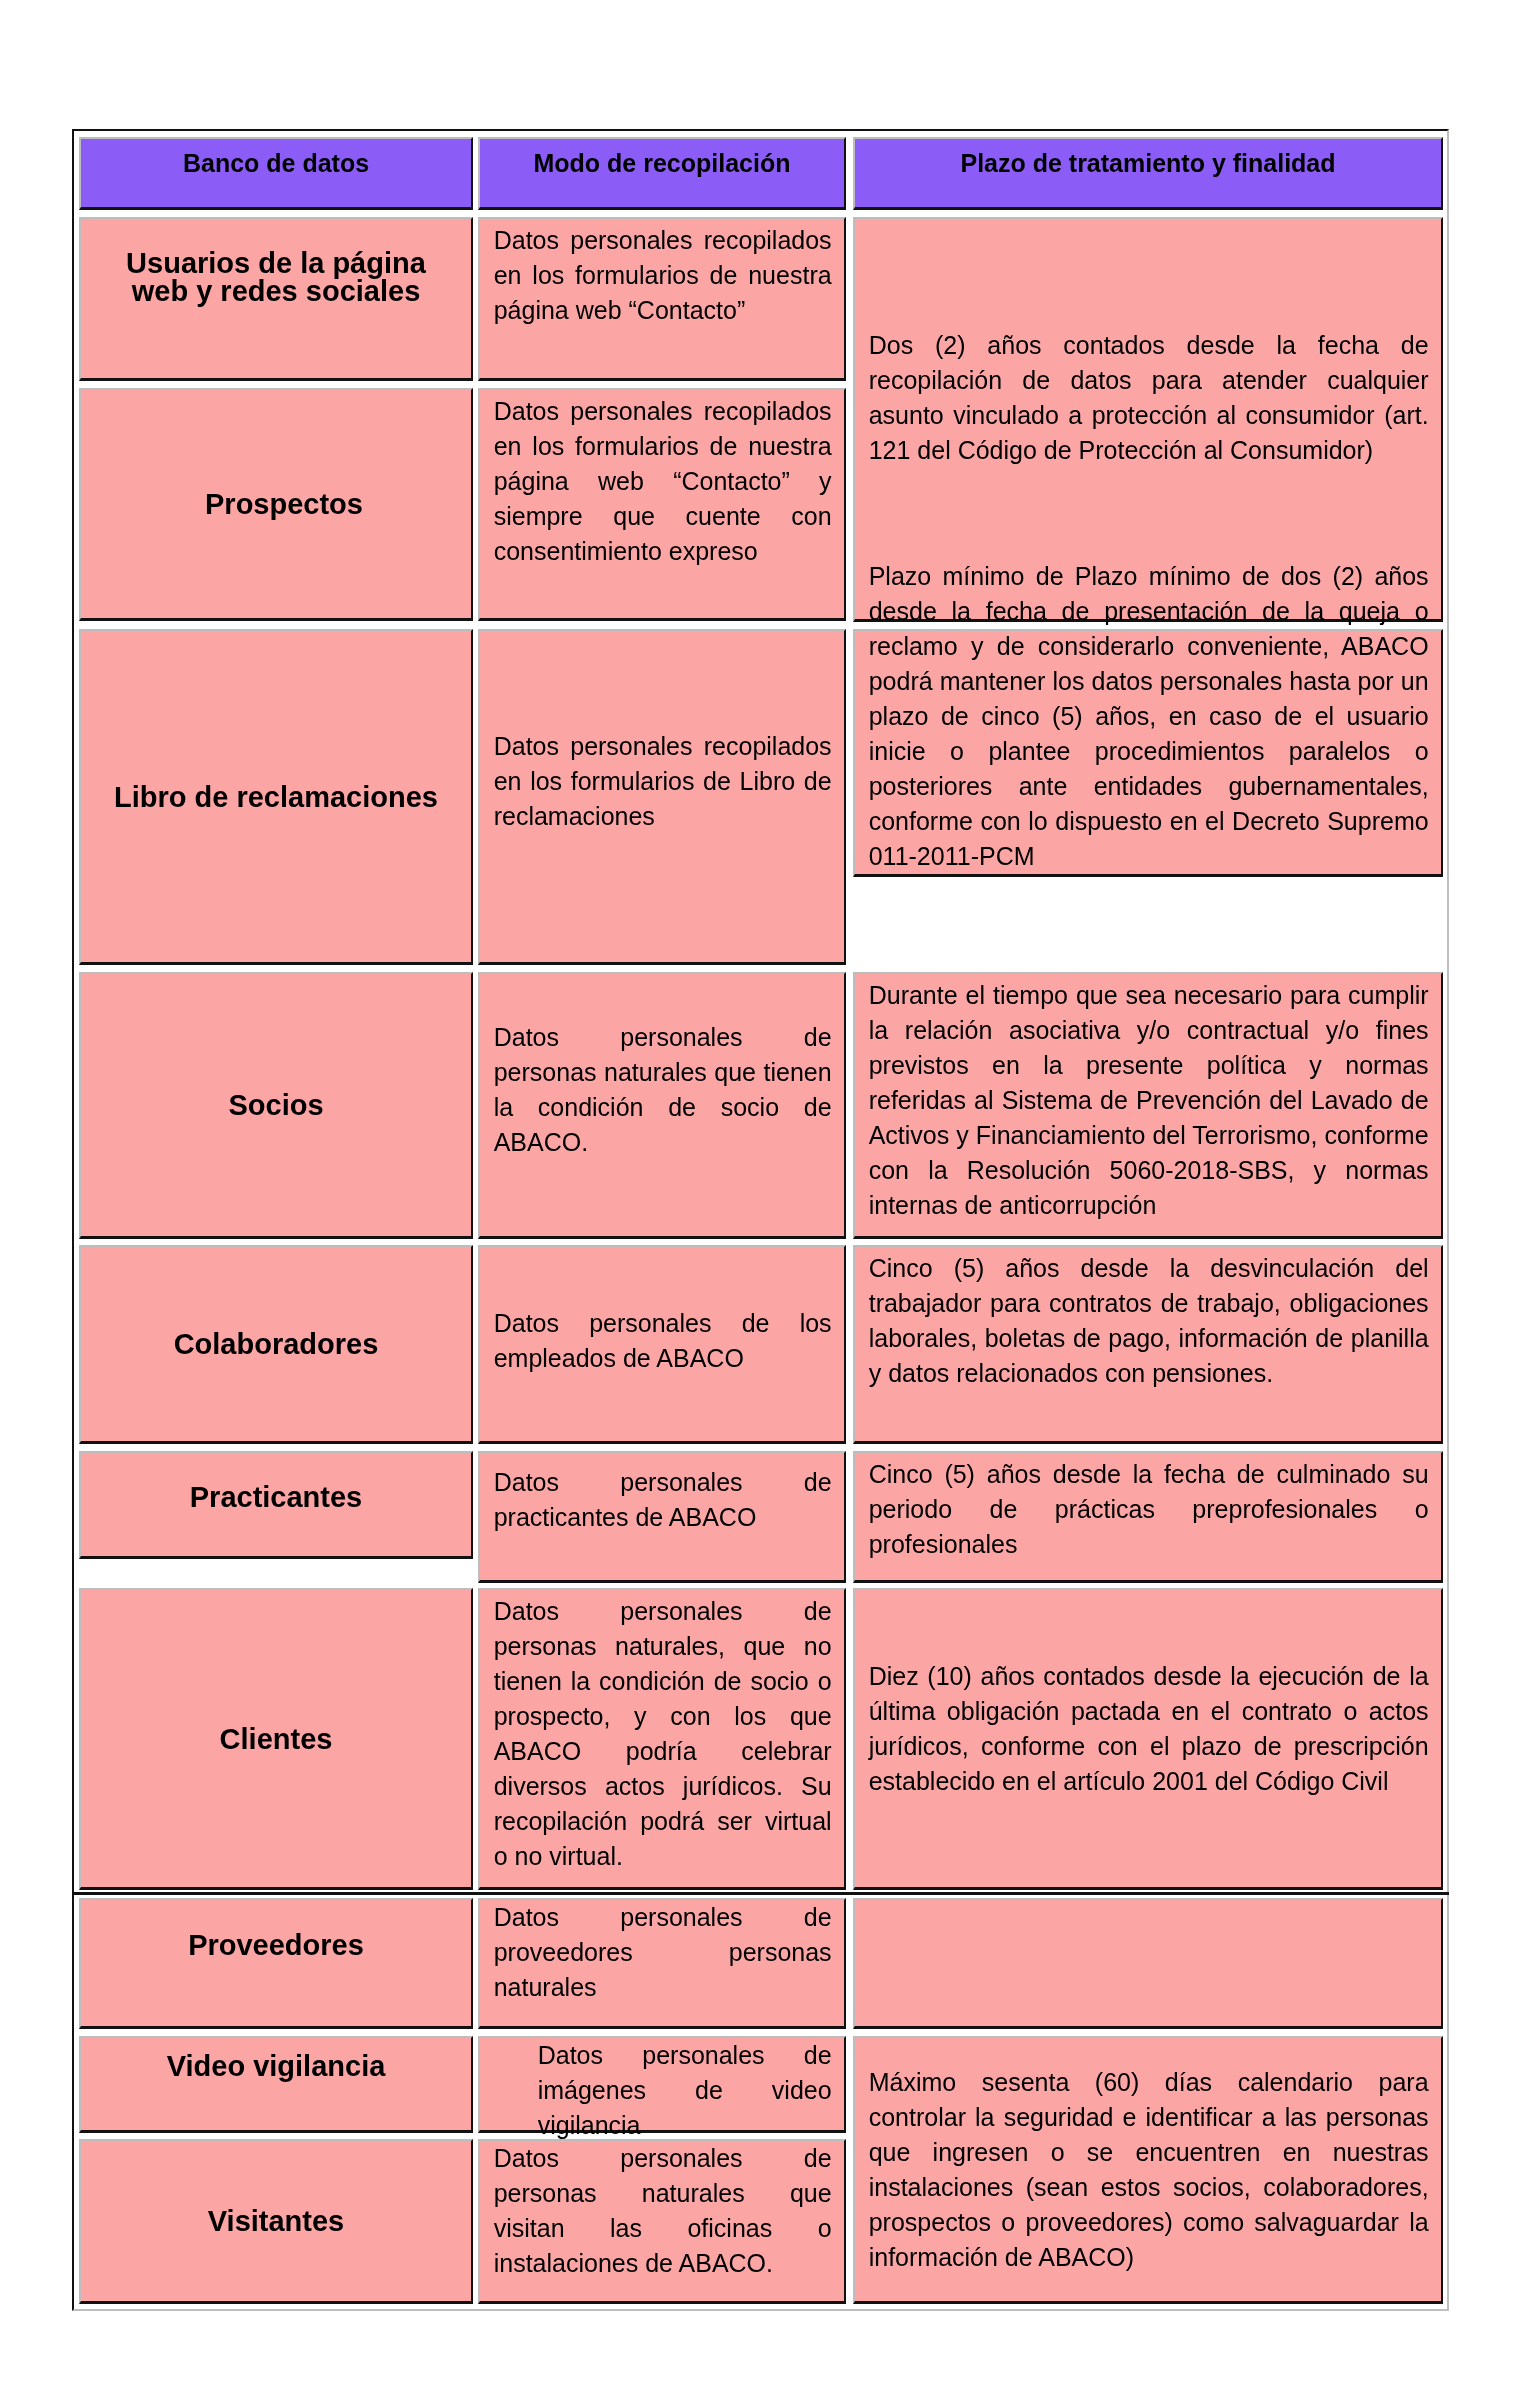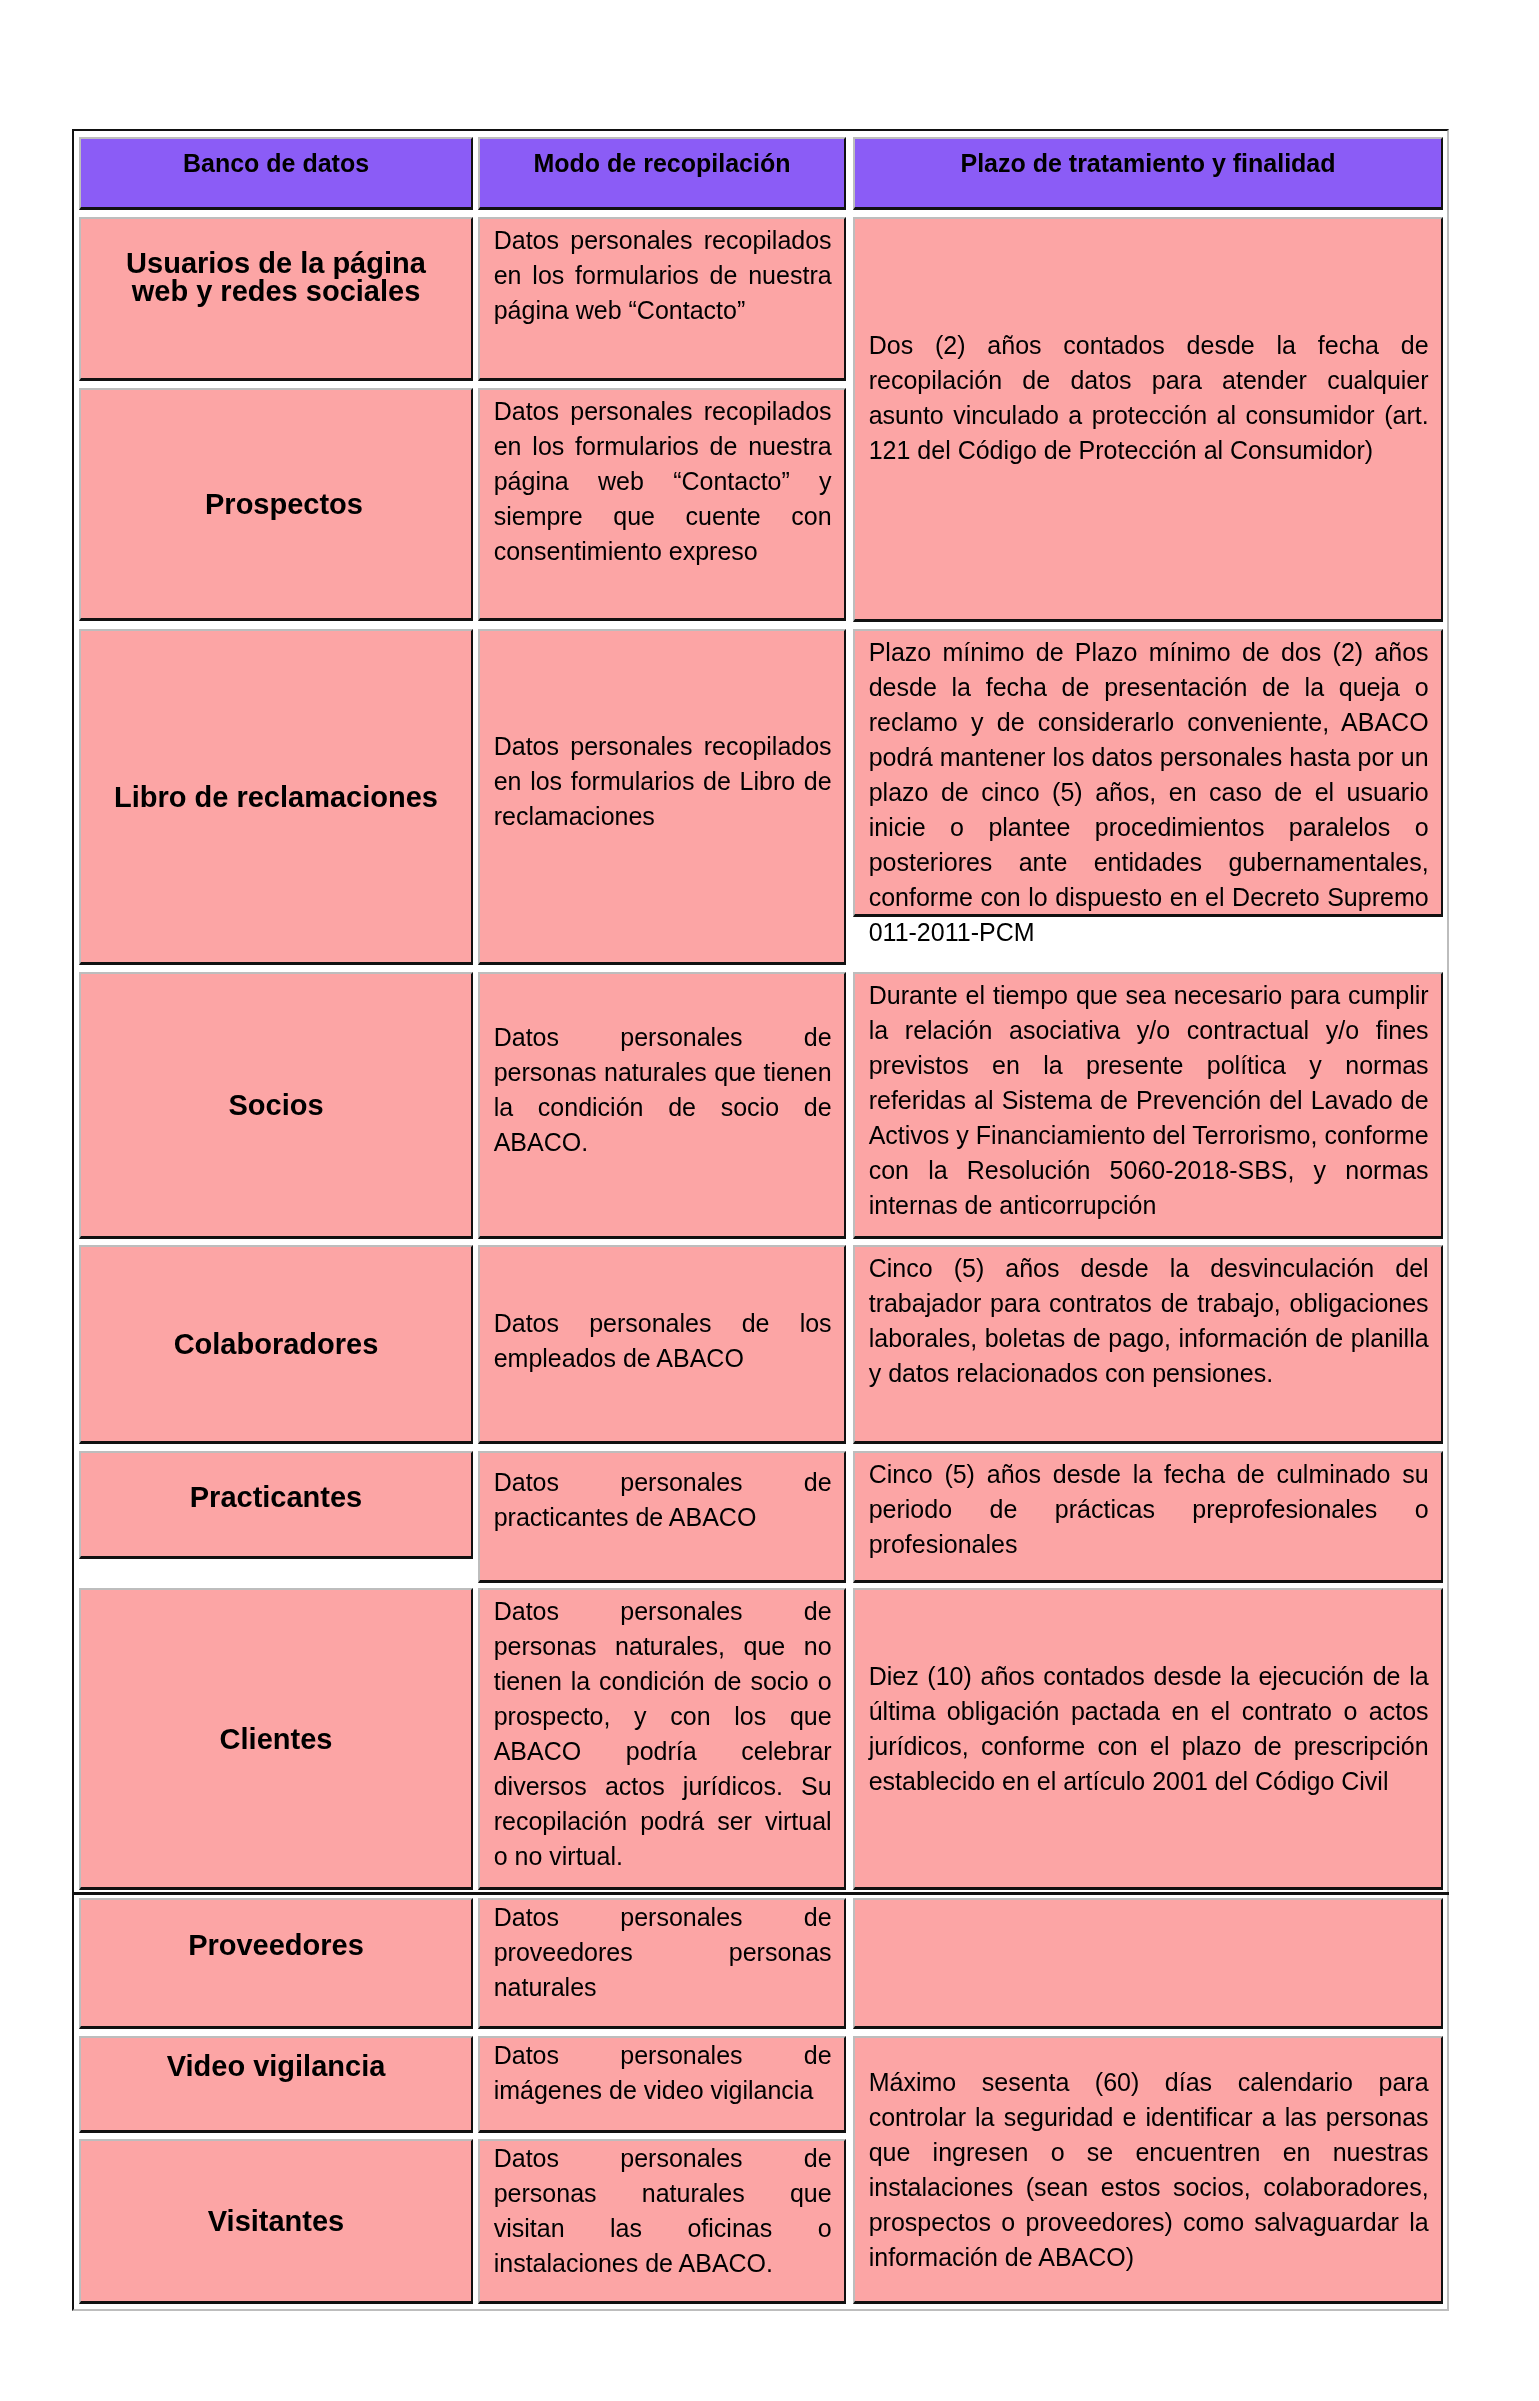--- a/index.html
+++ b/index.html
@@ -71,21 +71,21 @@
 <div class="cell term mid c3" style="top:217px;height:405px;">
   <span style="margin-top:-43px;">Dos (2) años contados desde la fecha de recopilación de datos para atender cualquier asunto vinculado a protección al consumidor (art. 121 del Código de Protección al Consumidor)</span>
 </div>
 
 <div class="cell name c1" style="top:629px;height:336px;">
   <span>Libro de reclamaciones</span>
 </div>
 <div class="cell mode mid c2" style="top:629px;height:336px;">
   <span>Datos personales recopilados en los formularios de Libro de reclamaciones</span>
 </div>
-<div class="cell term c3" style="top:629px;height:288px;">
+<div class="cell term c3" style="top:629px;height:248px;align-items:flex-end;">
   <span>Plazo mínimo de Plazo mínimo de dos (2) años desde la fecha de presentación de la queja o reclamo y de considerarlo conveniente, ABACO podrá mantener los datos personales hasta por un plazo de cinco (5) años, en caso de el usuario inicie o plantee procedimientos paralelos o posteriores ante entidades gubernamentales, conforme con lo dispuesto en el Decreto Supremo 011-2011-PCM</span>
 </div>
 
 <div class="cell name c1" style="top:972px;height:267px;">
   <span>Socios</span>
 </div>
 <div class="cell mode mid c2" style="top:972px;height:267px;">
   <span>Datos personales de personas naturales que tienen la condición de socio de ABACO.</span>
 </div>
 <div class="cell term c3" style="top:972px;height:267px;">
@@ -128,21 +128,21 @@
 <div class="cell mode c2" style="top:1898px;height:131px;">
   <span style="padding-top:0;">Datos personales de proveedores personas naturales</span>
 </div>
 <div class="cell term c3" style="top:1898px;height:131px;">
   <span></span>
 </div>
 
 <div class="cell name c1" style="top:2036px;height:97px;align-items:flex-start;">
   <span style="margin-top:13.7px;">Video vigilancia</span>
 </div>
-<div class="cell mode c2" style="top:2036px;height:97px;">
+<div class="cell mode c2" style="top:2036px;height:97px;padding-left:44px;">
   <span style="padding-top:0;">Datos personales de imágenes de video vigilancia</span>
 </div>
 
 <div class="cell name c1" style="top:2139px;height:165px;">
   <span>Visitantes</span>
 </div>
 <div class="cell mode c2" style="top:2139px;height:165px;">
   <span style="padding-top:0;">Datos personales de personas naturales que visitan las oficinas o instalaciones de ABACO.</span>
 </div>
 

